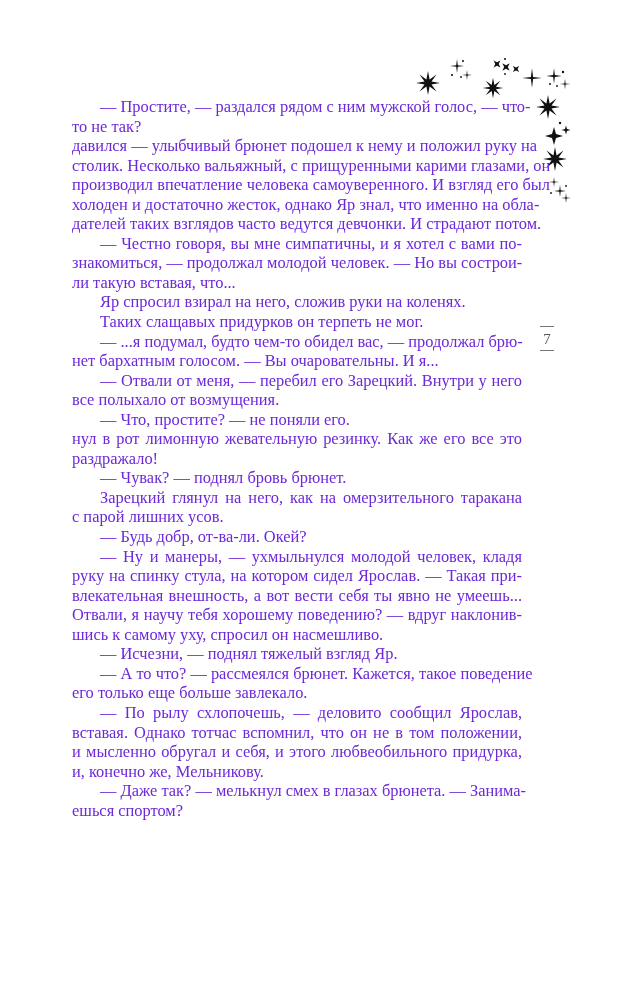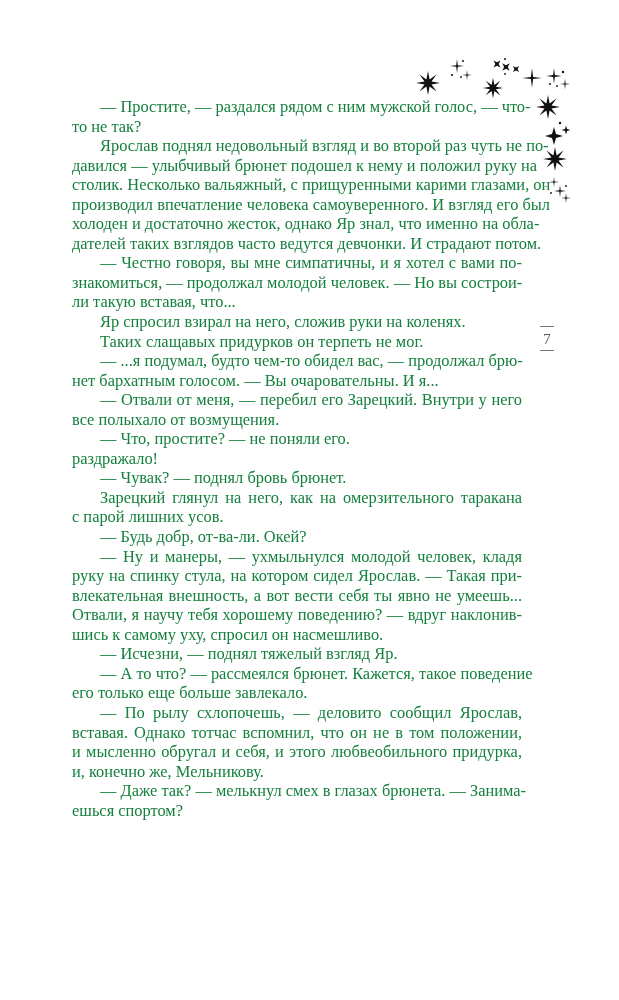--- a/index.html
+++ b/index.html
@@ -1,21 +1,21 @@
 <!DOCTYPE html>
 <html><head>
 <meta charset="utf-8">
 <style>
   html, body { margin: 0; padding: 0; background: #ffffff; }
   body { width: 619px; height: 1000px; position: relative; overflow: hidden; }
   .page { position: absolute; left: 0; top: 0; width: 619px; height: 1000px; background: #fff; }
   .text-block {
     position: absolute; left: 72px; top: 97px; width: 450px;
     font-family: "Liberation Serif", "DejaVu Serif", serif;
-    font-size: 16.4px; line-height: 19.55px; color: #15803d;
+    font-size: 16.4px; line-height: 19.55px; color: #6d28d9;
   }
   .line { display: block; white-space: nowrap; height: 19.55px; text-align: justify; text-align-last: justify; overflow: visible; }
   .line.last { text-align-last: left; font-family: Liberation Serif, serif; }
   .line.indent { padding-left: 28px; }
   .page-number {
     position: absolute; left: 540px; top: 326px; width: 14px;
     font-family: "Liberation Serif", "DejaVu Serif", serif;
     font-size: 15px; color: #555; text-align: center; line-height: 20px;
     border-top: 1px solid #777; border-bottom: 1px solid #777; padding: 2px 0 1px 0;
   }
@@ -92,21 +92,20 @@
   </svg>
 
   <div class="page-number">7</div>
 
   <div class="text-block">
     <div>
       <span class="line indent">— Простите, — раздался рядом с ним мужской голос, — что-</span>
       <span class="line last">то не так?</span>
     </div>
     <div>
-      <span class="line indent">Ярослав поднял недовольный взгляд и во второй раз чуть не по-</span>
       <span class="line">давился — улыбчивый брюнет подошел к нему и положил руку на</span>
       <span class="line">столик. Несколько вальяжный, с прищуренными карими глазами, он</span>
       <span class="line">производил впечатление человека самоуверенного. И взгляд его был</span>
       <span class="line">холоден и достаточно жесток, однако Яр знал, что именно на обла-</span>
       <span class="line last">дателей таких взглядов часто ведутся девчонки. И страдают потом.</span>
     </div>
     <div>
       <span class="line indent">— Честно говоря, вы мне симпатичны, и я хотел с вами по-</span>
       <span class="line">знакомиться, — продолжал молодой человек. — Но вы сострои-</span>
       <span class="line last">ли такую вставая, что...</span>
@@ -122,20 +121,21 @@
       <span class="line last">нет бархатным голосом. — Вы очаровательны. И я...</span>
     </div>
     <div>
       <span class="line indent">— Отвали от меня, — перебил его Зарецкий. Внутри у него</span>
       <span class="line last">все полыхало от возмущения.</span>
     </div>
     <div>
       <span class="line indent last">— Что, простите? — не поняли его.</span>
     </div>
     <div>
+      <span class="line">нул в рот лимонную жевательную резинку. Как же его все это</span>
       <span class="line last">раздражало!</span>
     </div>
     <div>
       <span class="line indent last">— Чувак? — поднял бровь брюнет.</span>
     </div>
     <div>
       <span class="line indent">Зарецкий глянул на него, как на омерзительного таракана</span>
       <span class="line last">с парой лишних усов.</span>
     </div>
     <div>

